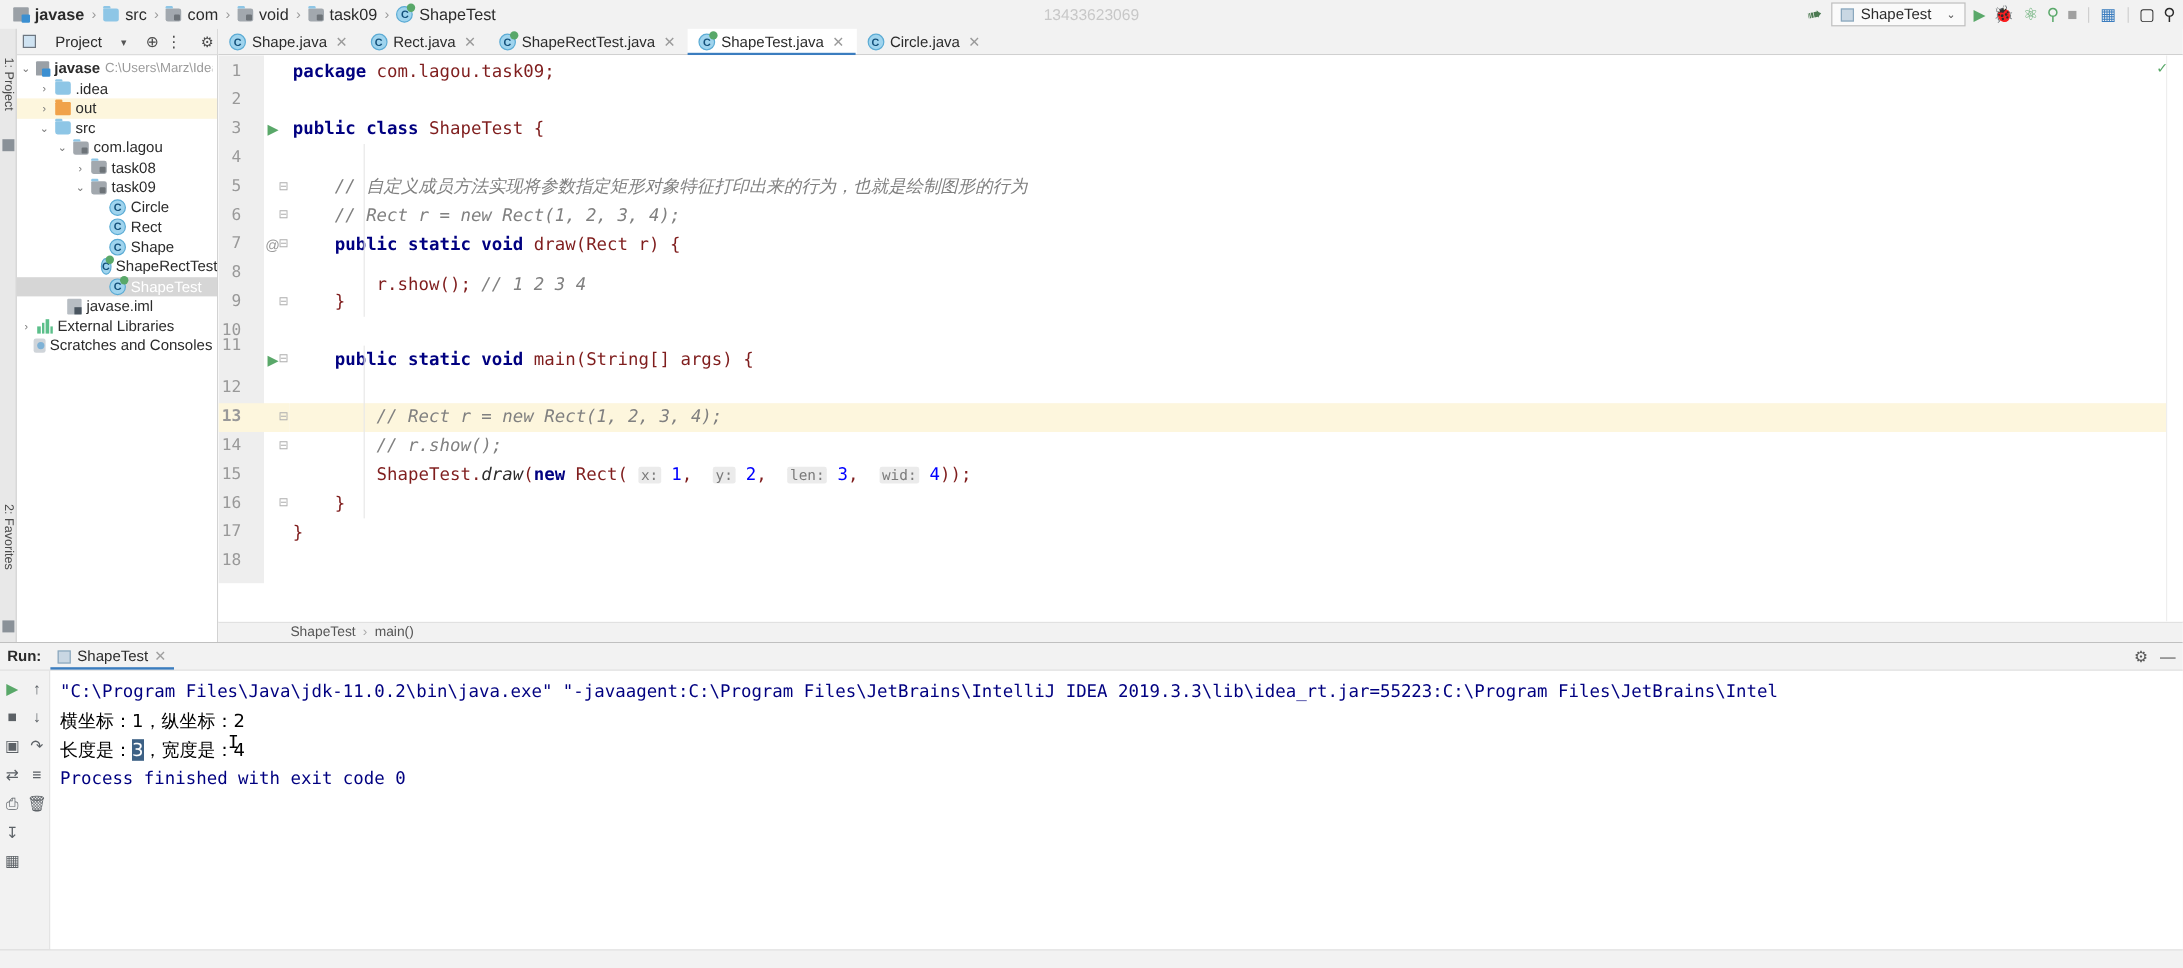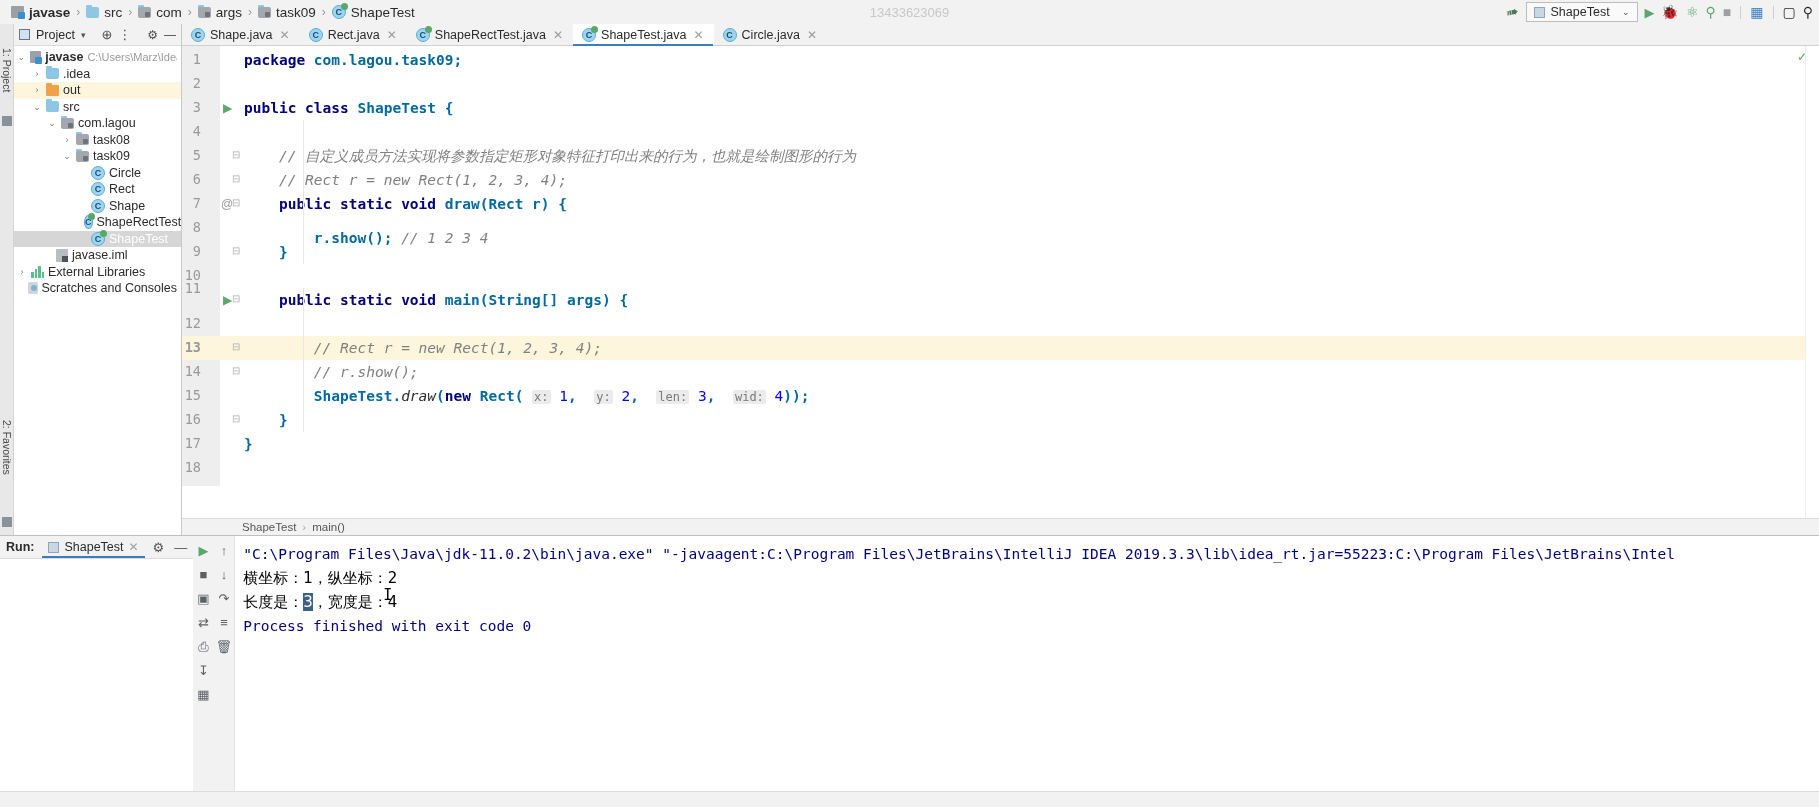--- a/index.html
+++ b/index.html
@@ -52,21 +52,21 @@
 
   .leftstrip { width:14px; background:#e8e8e8; border-right:1px solid #d4d4d4; position:relative; flex:none;}
   .vlabel { position:absolute; writing-mode: vertical-rl; font-size:10.5px; color:#4a4a4a; white-space:nowrap;}
   .vlabel.proj { top:24px; left:1px; }
   .vlabel.fav { bottom:60px; left:1px; }
   .strip-ic { position:absolute; left:2px; width:10px; height:10px; background:#8a9198; }
 
   
   .projpanel { width:168px; background:#fff; border-right:1px solid #c8c8c8; display:flex; flex-direction:column; flex:none;}
   .projhead { height:22px; background:#f2f2f2; display:flex; align-items:center; gap:6px; padding:0 5px; border-bottom:1px solid #dcdcdc;}
-  .projhead .pbtn { font-size:12.5px; display:flex; align-items:center; gap:6px;}
+  .projhead .pbtn { font-size:12.5px; display:flex; align-items:center; gap:16px;}
   .sqicon { width:11px;height:11px;border:1.5px solid #6d7680; background:#cfe3f2; display:inline-block;}
   .hsep { width:1px; height:13px; background:#cfcfcf; margin:0 2px;}
   .tree { flex:1; overflow:hidden; padding-top:3px; font-size:12.5px; }
   .trow { height:16.5px; display:flex; align-items:center; gap:4px; white-space:nowrap; padding-right:4px;}
   .trow.sel { background:#d6d6d6; }
   .trow.hl { background:#fdf6dd; }
   .arrow { width:10px; text-align:center; color:#787878; font-size:9px; }
   .arrow.none { visibility:hidden; }
   .tname { font-size:12.5px; }
   .tname.b { font-weight:bold; }
@@ -91,34 +91,34 @@
   .gutter { width:59px; background:#fff; flex:none; position:relative; }
   .gutternum { position:absolute; right:40px; text-align:right; color:#999; font-size:13.5px; font-family:"DejaVu Sans Mono", monospace;}
   .codearea { position:relative; flex:1; background:#fff; font-family:"DejaVu Sans Mono","Liberation Mono",monospace; font-size:14.5px;}
   .cl { position:absolute; left:0; white-space:pre; line-height:24px; height:24px;}
   .hlrow { position:absolute; left:0; right:0; height:24px; background:#fdf6dd; }
   .gutterhl { position:absolute; left:0; width:59px; height:24px; background:#fdf6dd; }
   .guttersel { position:absolute; left:0; width:38px; background:#eeeeee; }
   .kw { color:#000080; font-weight:bold; }
   .cm { color:#808080; font-style:italic; }
   .num { color:#0000ff; }
-  .txt { color:#0369a1;font-weight:bold; }
+  .txt { color:#7f1d1d; }
   .ital { font-style:italic; }
   .hint { background:#ebebeb; color:#7a7a7a; font-size:12px; border-radius:2px; padding:0 2px; font-style:normal;}
   .runmark { position:absolute; color:#59a869; font-size:12px; }
   .foldmark { position:absolute; color:#9a9a9a; font-size:12px; }
   .rightmark { position:absolute; right:12px; top:4px; color:#59a869; font-size:12px;}
   .vline { position:absolute; width:1px; background:#e8e8e8; }
   .editor-rightrail { width:14px; background:#fff; border-left:1px solid #eee; flex:none;}
 
   .breadstat { height:17px; background:#f2f2f2; border-top:1px solid #dcdcdc; display:flex; align-items:center; gap:6px; padding-left:60px; font-size:11.5px; color:#555; flex:none;}
   .breadstat .sep { color:#aaa; }
 
   
-  .runwin { height:256px; background:#fff; border-top:1px solid #c0c0c0; display:flex; flex-direction:row; flex:none;}
+  .runwin { height:256px; background:#fff; border-top:1px solid #c0c0c0; display:flex; flex-direction:column; flex:none;}
   .runtabbar { height:23px; background:#f2f2f2; display:flex; align-items:center; gap:8px; padding:0 6px; border-bottom:1px solid #dcdcdc;}
   .runtabbar .lbl { font-size:12.5px; font-weight:bold; }
   .runtab { display:flex; align-items:center; gap:5px; font-size:12.5px; padding:0 6px; height:22px; position:relative;}
   .runtab.active::after{content:"";position:absolute;left:0;right:0;bottom:0;height:2px;background:#3b7dbf;}
   .runtab .x{color:#a0a0a0;font-size:12px;}
   .runwin-right{margin-left:auto;display:flex;gap:10px;align-items:center;color:#555;}
   .runbody { flex:1; display:flex; min-height:0; }
   .runsidebar { width:42px; background:#f2f2f2; border-right:1px solid #e0e0e0; padding-top:4px; display:flex; flex:none;}
   .rscol { width:21px; display:flex; flex-direction:column; align-items:center; gap:11px; padding-top:4px;}
   .rsic { font-size:13px; color:#5c6166; line-height:1; }
@@ -148,21 +148,21 @@
         <span>src</span>
       </div>
       <span class="crumb-sep">›</span>
       <div class="crumb">
         <span class="folder-ic pkg"></span>
         <span>com</span>
       </div>
       <span class="crumb-sep">›</span>
       <div class="crumb">
         <span class="folder-ic pkg"></span>
-        <span>args</span>
+        <span>void</span>
       </div>
       <span class="crumb-sep">›</span>
       <div class="crumb">
         <span class="folder-ic pkg"></span>
         <span>task09</span>
       </div>
       <span class="crumb-sep">›</span>
       <div class="crumb">
         <span class="cls-ic run">C</span>
         <span>ShapeTest</span>

